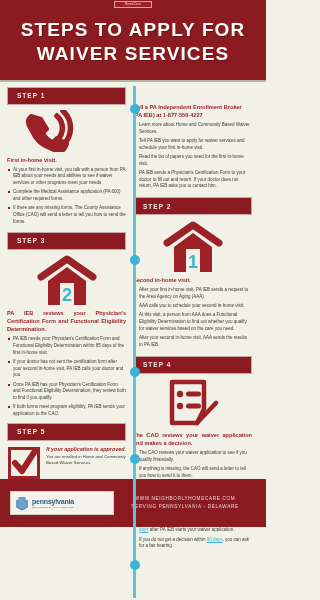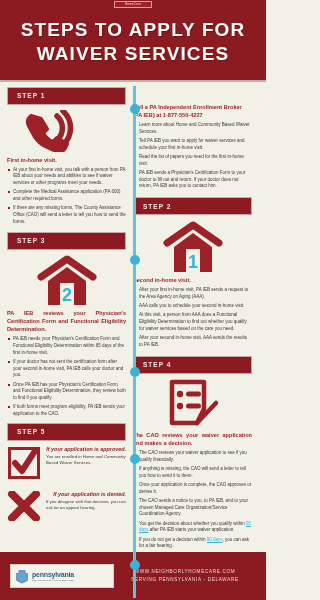--- a/index.html
+++ b/index.html
@@ -2,21 +2,21 @@
 <html><head>
 <meta charset="utf-8">
 <style>
   * { box-sizing: border-box; margin: 0; padding: 0; }
   html, body {
     width: 266px; height: 600px;
     font-family: "Liberation Sans", sans-serif;
     background: #f1f1e8;
     overflow: hidden;
   }
-  .page { position: relative; width: 266px; height: 600px; background: #f1f1e8; }
+  .page { position: relative; width: 266px; height: 527px; background: #f1f1e8; }
 
   
   .logo-strip {
     height: 8px; background: #8c1a21; width: 100%;
     display: flex; align-items: center; justify-content: center;
   }
   .logo-chip {
     width: 38px; height: 7px; background: #9d2228;
     border: 1px solid #d8a0a4; display: flex;
     align-items: center; justify-content: center;

